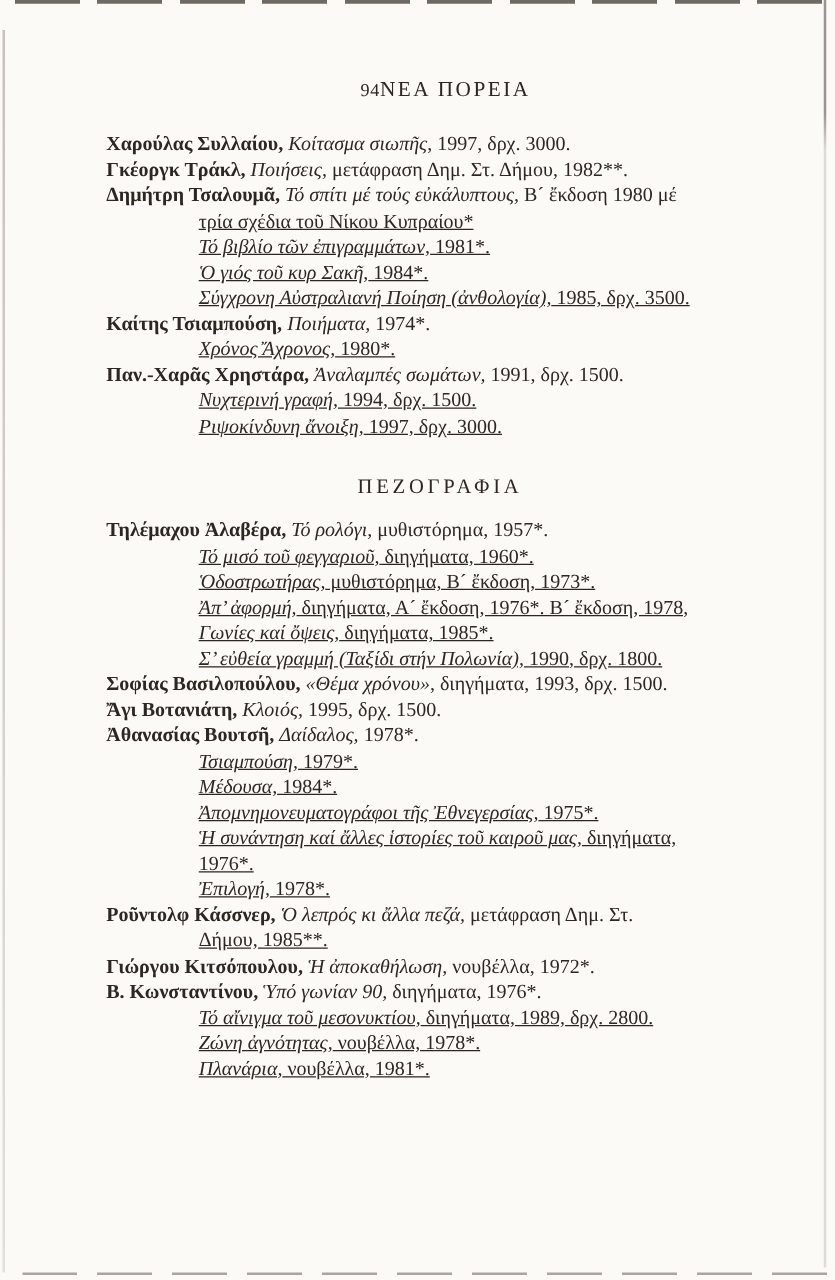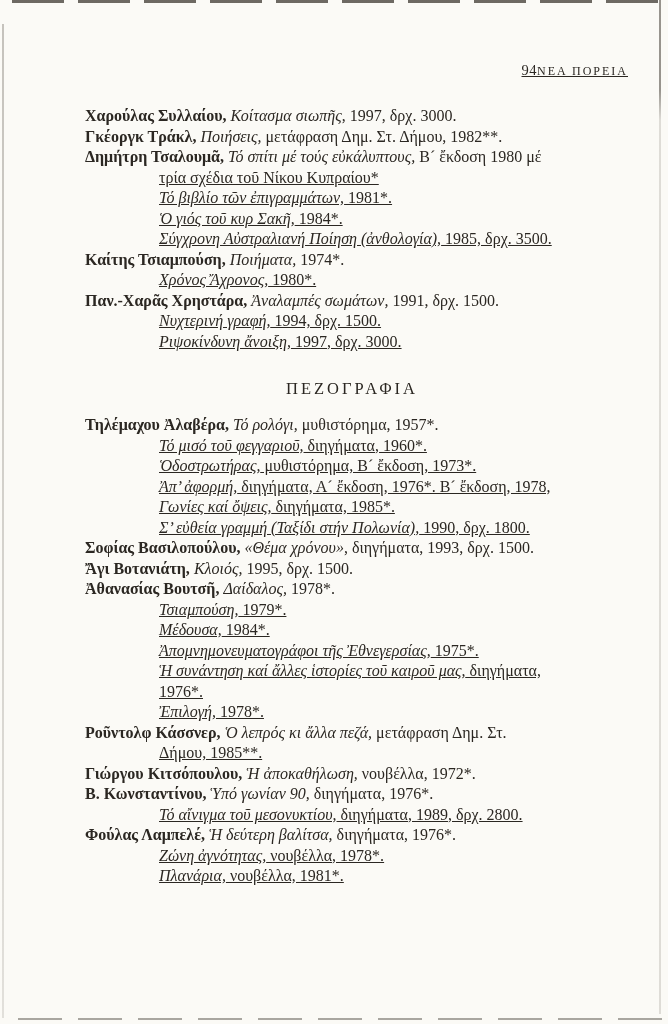--- a/index.html
+++ b/index.html
@@ -25,24 +25,24 @@
   .scan-left {
     position: absolute; top: 24px; bottom: 6px; left: 2px; width: 2px;
     background: linear-gradient(180deg, rgba(110,104,95,.38), rgba(110,104,95,.18));
   }
   .scan-right {
     position: absolute; top: 0; bottom: 10px; right: 7px; width: 2px;
     background: linear-gradient(180deg, rgba(70,64,56,.55) 0 90px, rgba(120,114,104,.22) 120px);
   }
   .header-row {
     position: absolute; top: 62px; left: 85px; right: 40px;
-    display: flex; justify-content: flex-end; align-items: baseline; text-decoration: underline;
+    display: flex; justify-content: center; align-items: baseline;
   }
   .page-number { font-size: 14.5px; letter-spacing: .5px; }
-  .journal-title { font-size: 12px; letter-spacing: 2px; }
+  .journal-title { font-size: 17px; letter-spacing: 2px; }
   .content {
     position: absolute; top: 106px; left: 85px; width: 534px;
   }
   .line {
     font-size: 16px; line-height: 20.5px;
   }
   .line.indent { padding-left: 74px; text-decoration: underline; }
   .s-b { font-weight: bold; margin-top: 48px; }
   .s-i { font-style: italic; }
   .sec-heading {
@@ -96,17 +96,16 @@
       <div class="line indent"><span class="s-i">Μέδουσα,</span><span class="s-n"> 1984*.</span></div>
       <div class="line indent"><span class="s-i">Ἀπομνημονευματογράφοι τῆς Ἐθνεγερσίας,</span><span class="s-n"> 1975*.</span></div>
       <div class="line indent"><span class="s-i">Ἡ συνάντηση καί ἄλλες ἱστορίες τοῦ καιροῦ μας,</span><span class="s-n"> διηγήματα,</span></div>
       <div class="line indent"><span class="s-n">1976*.</span></div>
       <div class="line indent"><span class="s-i">Ἐπιλογή,</span><span class="s-n"> 1978*.</span></div>
       <div class="line"><span class="s-b">Ροῦντολφ Κάσσνερ, </span><span class="s-i">Ὁ λεπρός κι ἄλλα πεζά,</span><span class="s-n"> μετάφραση Δημ. Στ.</span></div>
       <div class="line indent"><span class="s-n">Δήμου, 1985**.</span></div>
       <div class="line"><span class="s-b">Γιώργου Κιτσόπουλου, </span><span class="s-i">Ἡ ἀποκαθήλωση,</span><span class="s-n"> νουβέλλα, 1972*.</span></div>
       <div class="line"><span class="s-b">Β. Κωνσταντίνου, </span><span class="s-i">Ὑπό γωνίαν 90,</span><span class="s-n"> διηγήματα, 1976*.</span></div>
       <div class="line indent"><span class="s-i">Τό αἴνιγμα τοῦ μεσονυκτίου,</span><span class="s-n"> διηγήματα, 1989, δρχ. 2800.</span></div>
-      <div class="line"><span class="s-b">Φούλας Λαμπελέ, </span><span class="s-i">Ἡ δεύτερη βαλίτσα,</span><span class="s-n"> διηγήματα, 1976*.</span></div>
       <div class="line indent"><span class="s-i">Ζώνη ἀγνότητας,</span><span class="s-n"> νουβέλλα, 1978*.</span></div>
       <div class="line indent"><span class="s-i">Πλανάρια,</span><span class="s-n"> νουβέλλα, 1981*.</span></div>
     </div>
   </div>
 
 </body></html>

